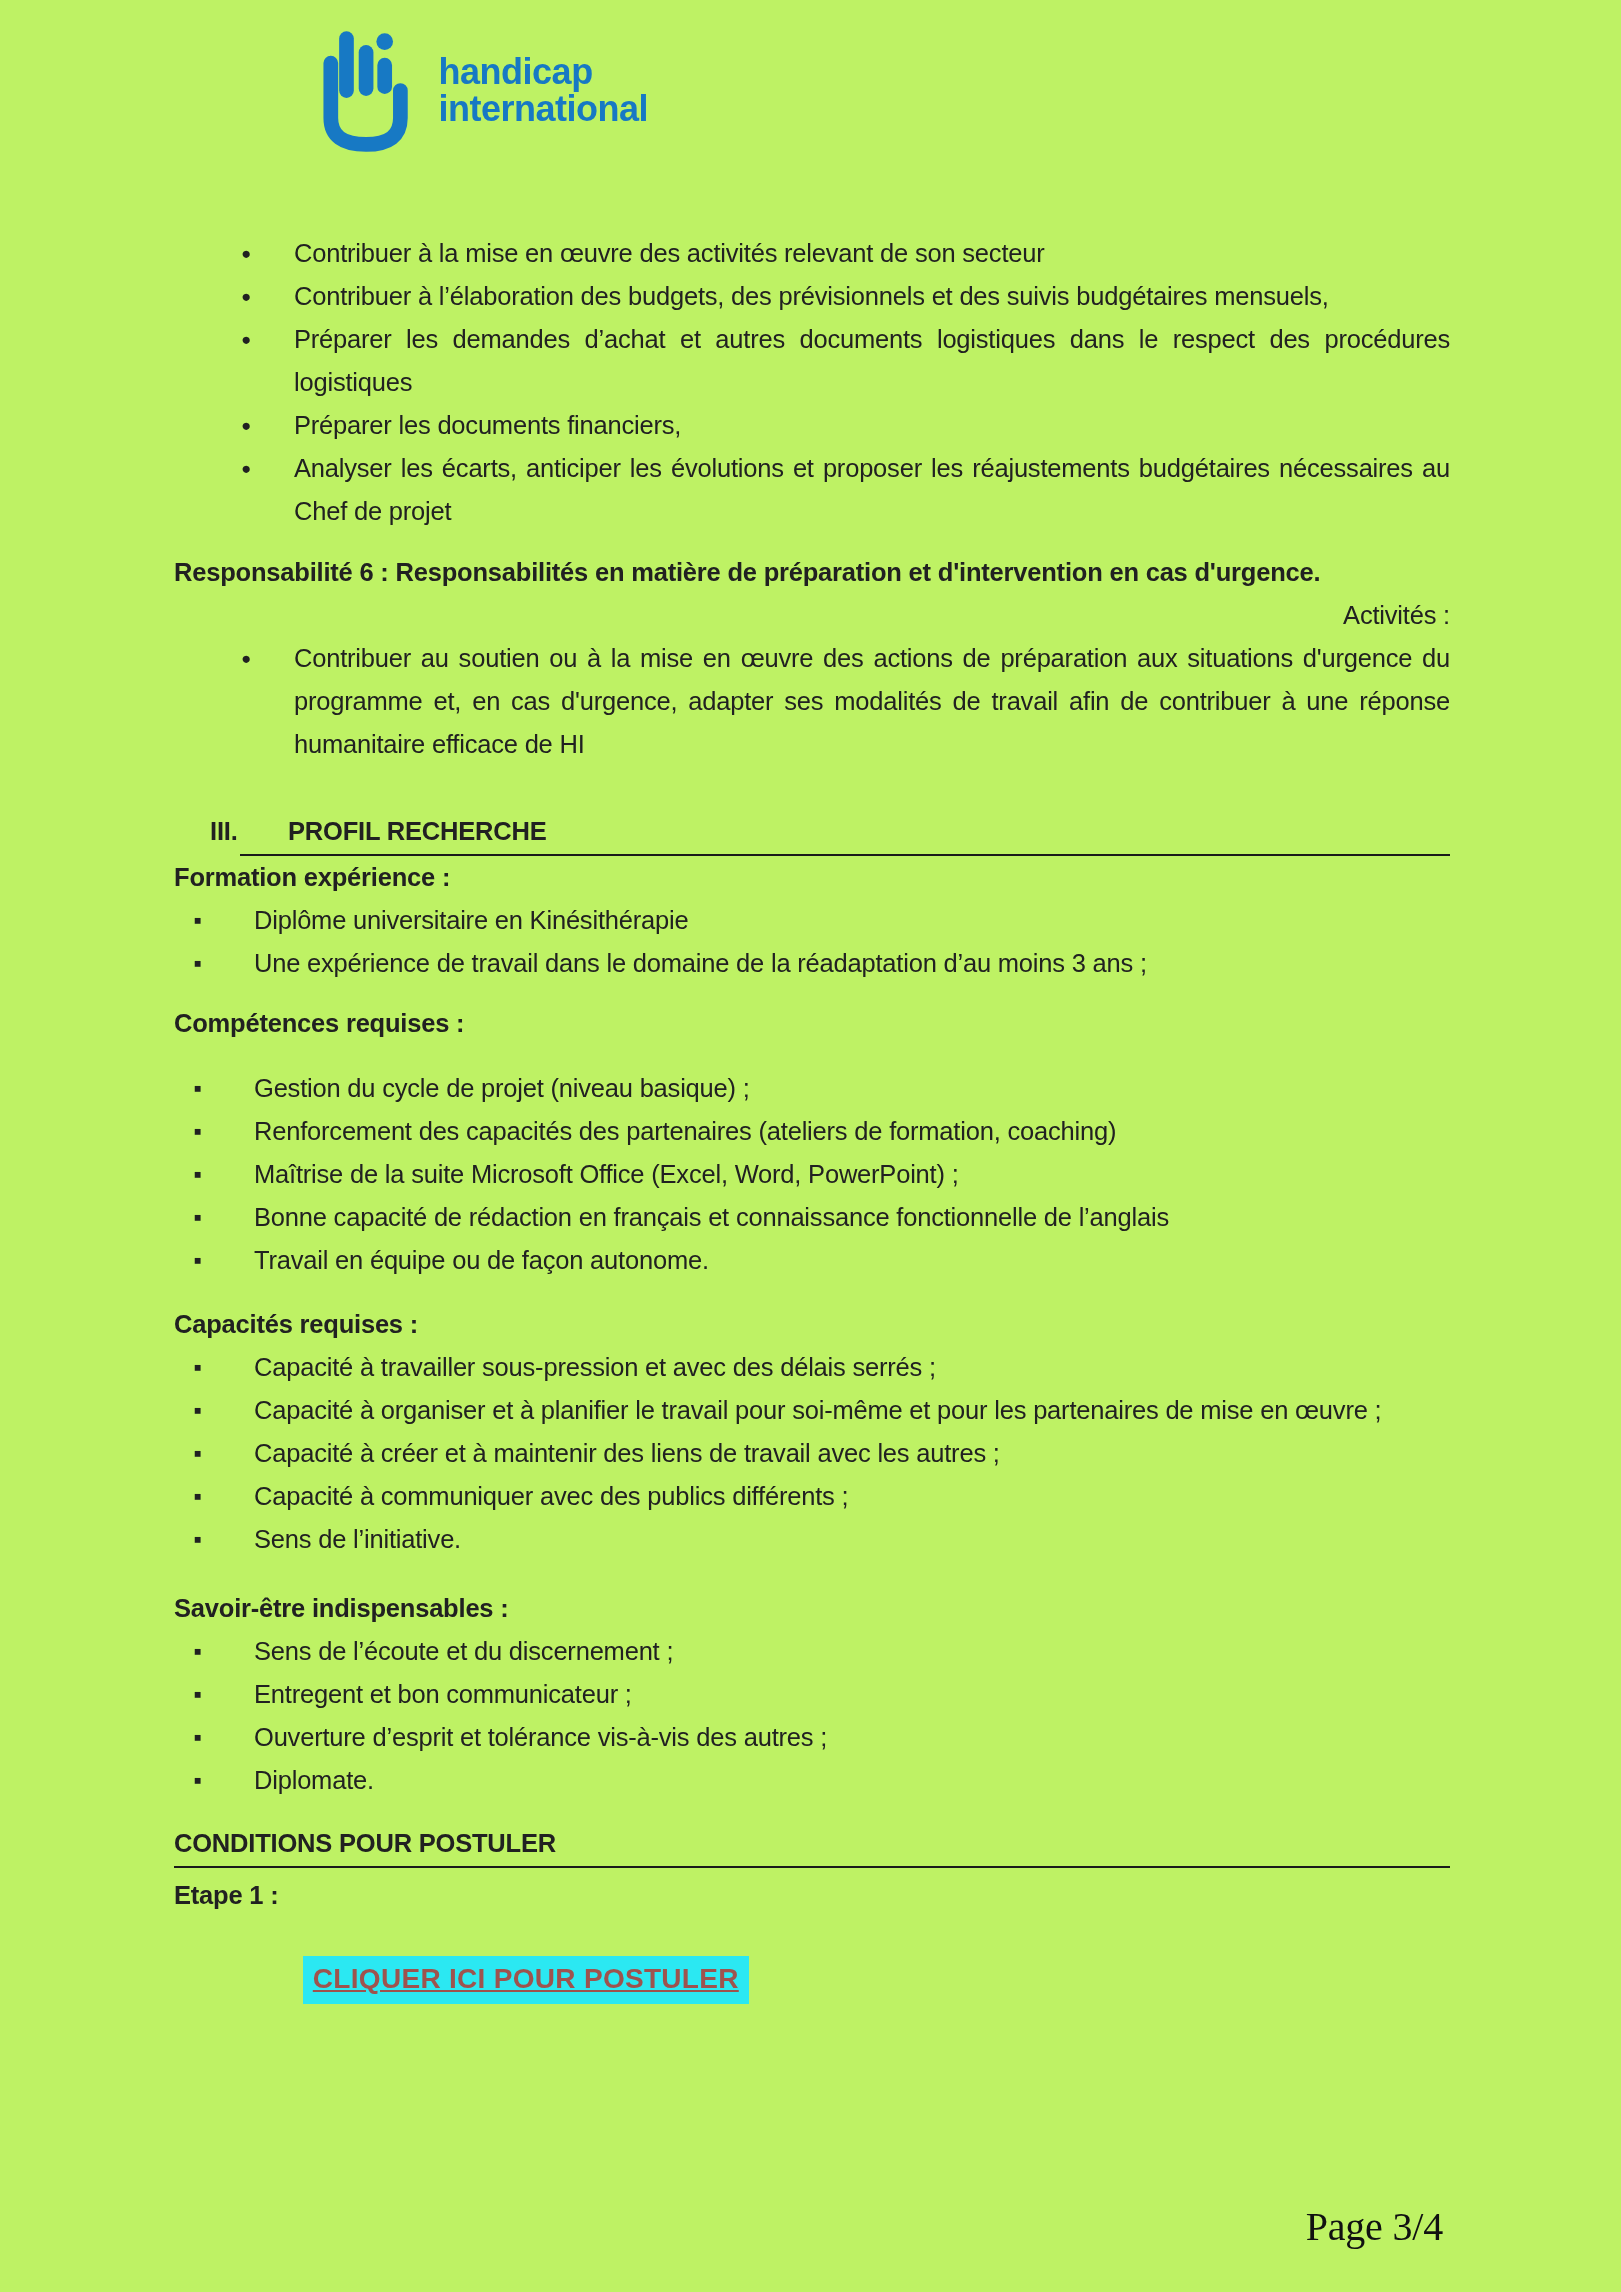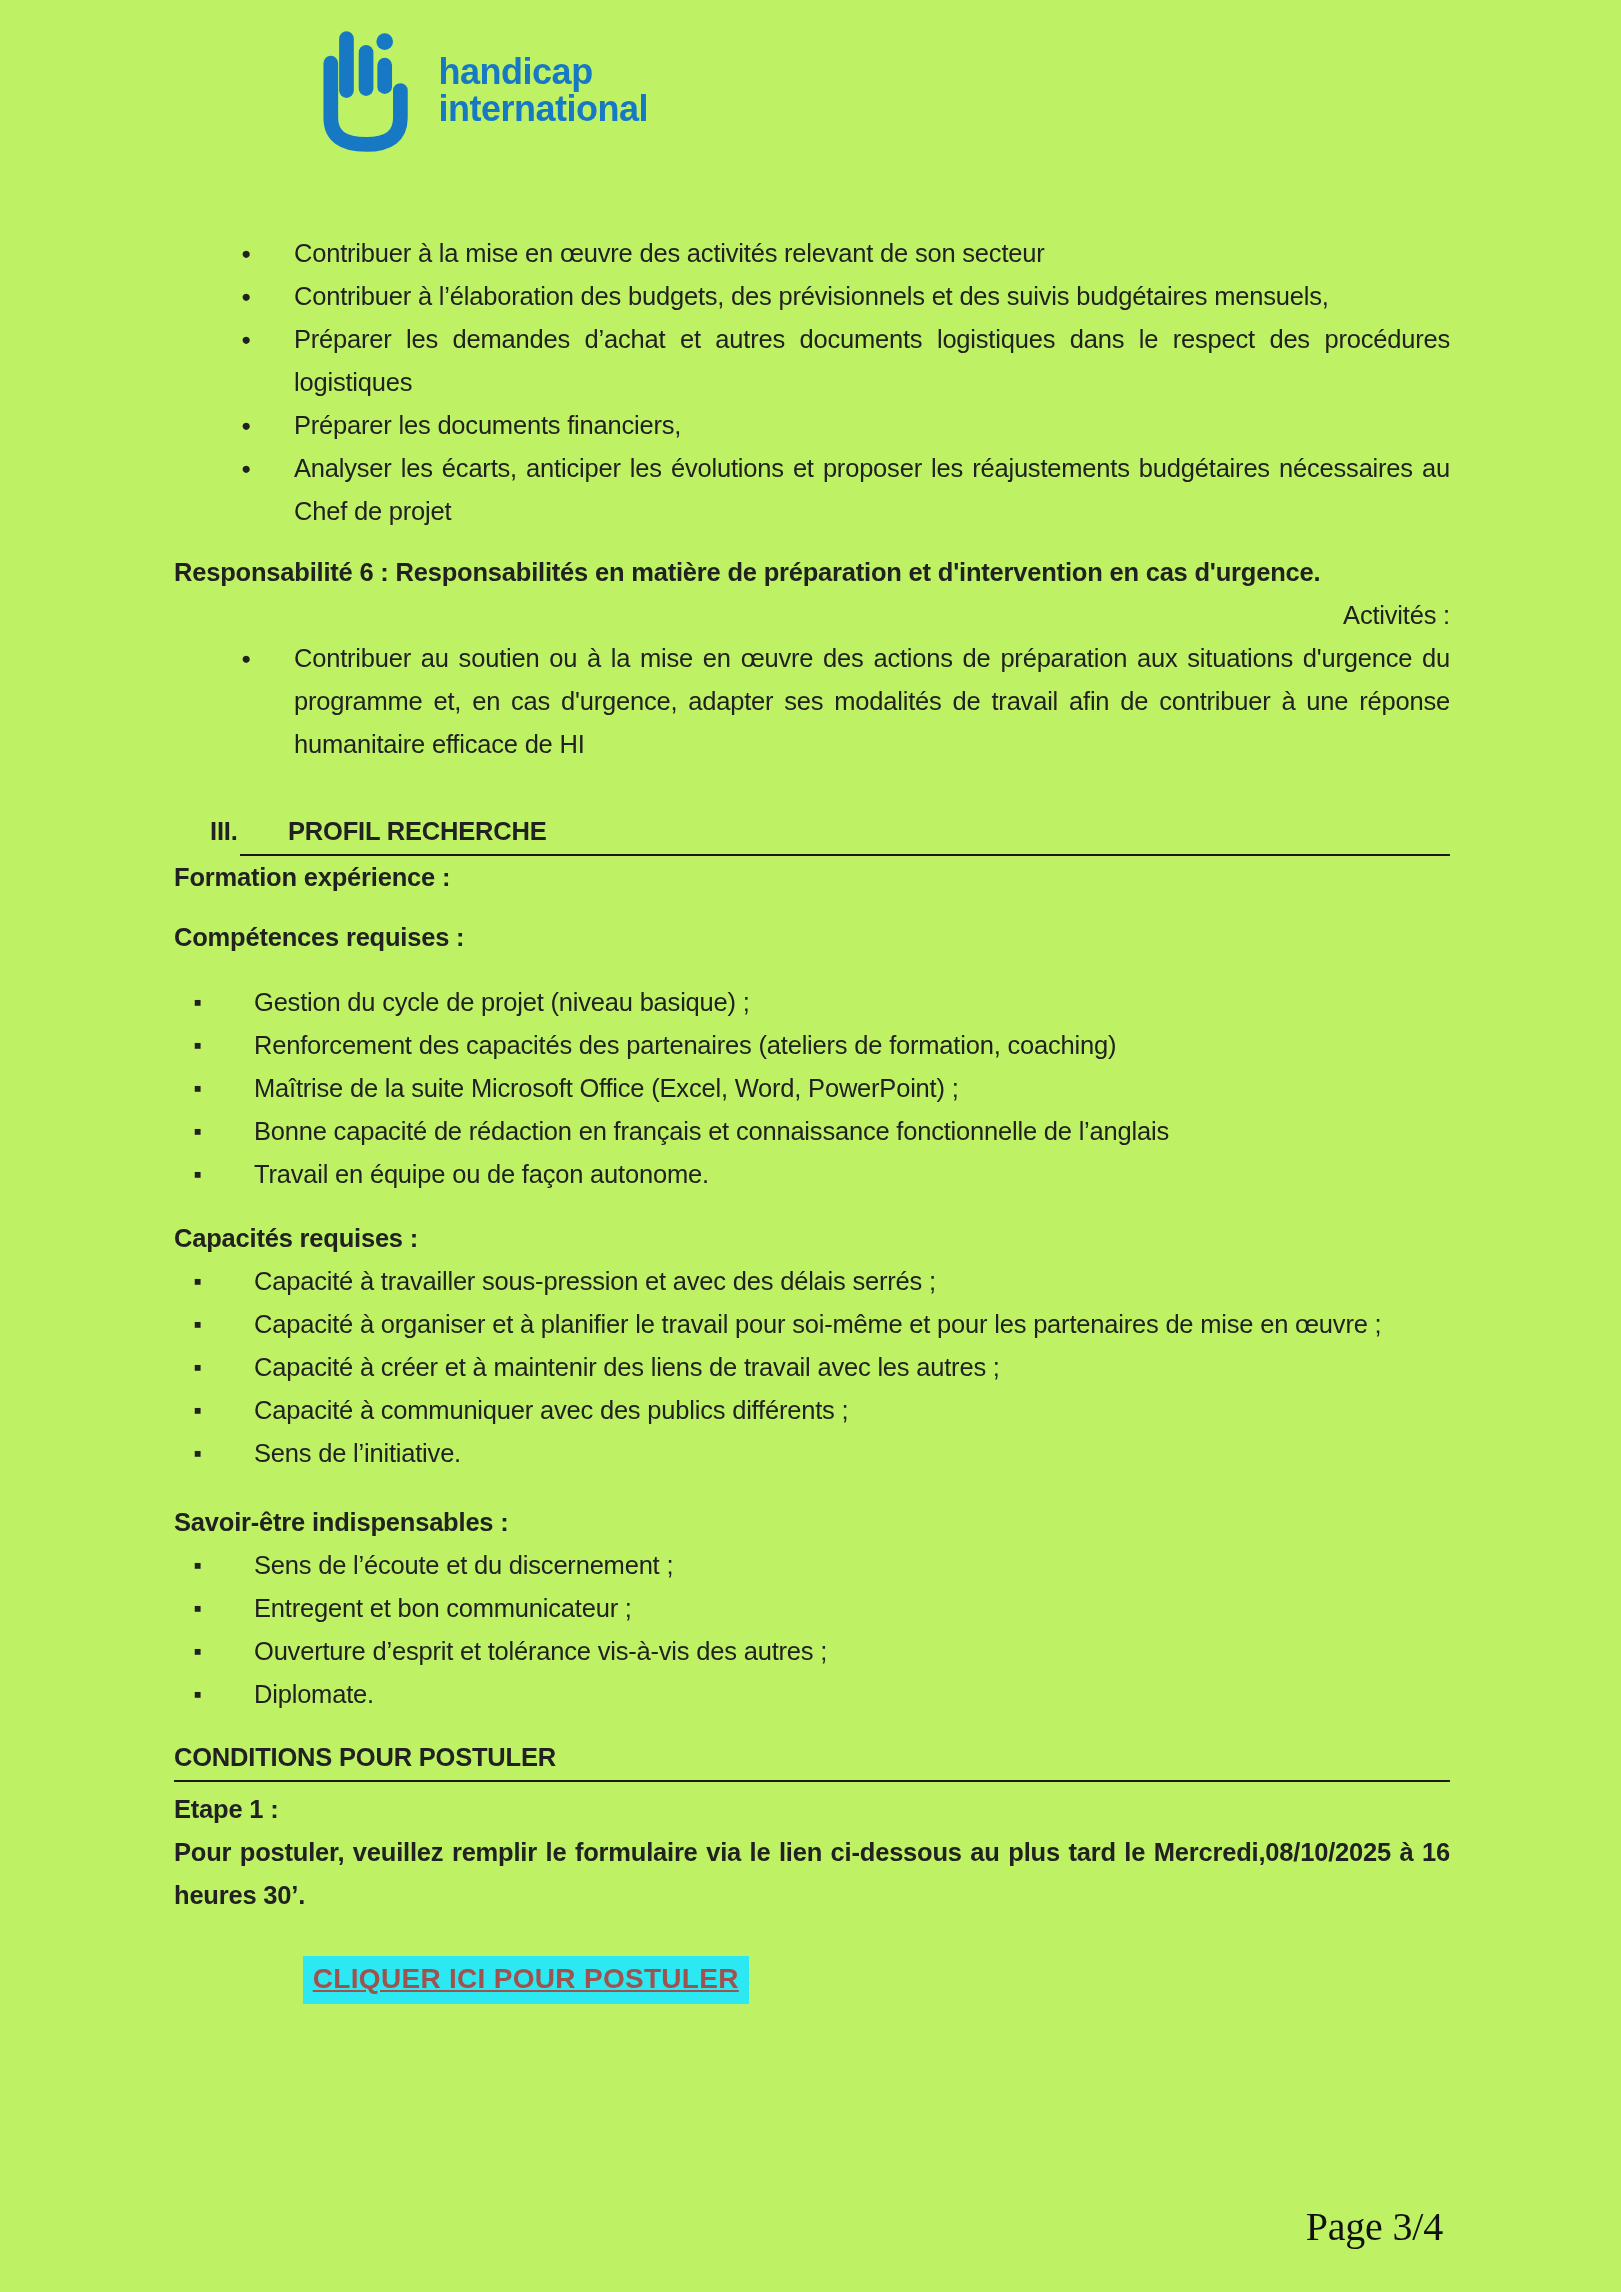--- a/index.html
+++ b/index.html
@@ -104,20 +104,24 @@
 
     <div class="profil-block">
       <div class="profil-row">
         <span class="profil-num">III.</span>
         <span>PROFIL RECHERCHE</span>
       </div>
       <hr class="rule-partial">
     </div>
 
     <p class="h">Formation expérience :</p>
+    <ul class="square">
+      <li>Diplôme universitaire en Kinésithérapie</li>
+      <li>Une expérience de travail dans le domaine de la réadaptation d’au moins 3 ans ;</li>
+    </ul>
 
     <p class="h competences-head">Compétences requises :</p>
     <ul class="square competences-list">
       <li>Gestion du cycle de projet (niveau basique) ;</li>
       <li>Renforcement des capacités des partenaires (ateliers de formation, coaching)</li>
       <li>Maîtrise de la suite Microsoft Office (Excel, Word, PowerPoint) ;</li>
       <li>Bonne capacité de rédaction en français et connaissance fonctionnelle de l’anglais</li>
       <li>Travail en équipe ou de façon autonome.</li>
     </ul>
 
@@ -134,21 +138,20 @@
     <ul class="square">
       <li>Sens de l’écoute et du discernement ;</li>
       <li>Entregent et bon communicateur ;</li>
       <li>Ouverture d’esprit et tolérance vis-à-vis des autres ;</li>
       <li>Diplomate.</li>
     </ul>
 
     <p class="h conditions-head">CONDITIONS POUR POSTULER</p>
     <hr class="rule-full">
     <p class="h etape">Etape 1 :</p>
-    <p class="bold-par">Pour postuler, veuillez remplir le formulaire via le lien ci-dessous au plus tard le Mercredi,08/10/2025 à 16 heures 30’.</p>
 
     <div class="apply-wrap">
       <a class="apply-link">CLIQUER ICI POUR POSTULER</a>
     </div>
 
   </div>
 
   <div class="footer">Page 3/4</div>
 </div>
 

